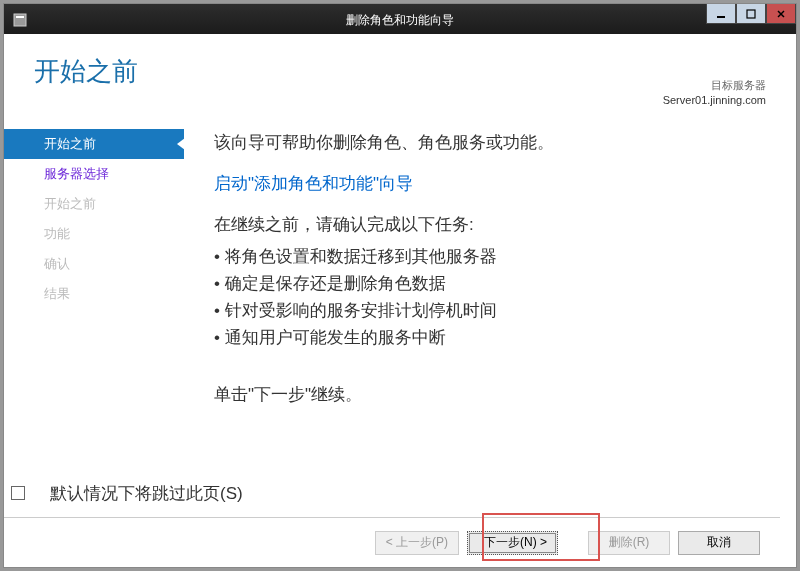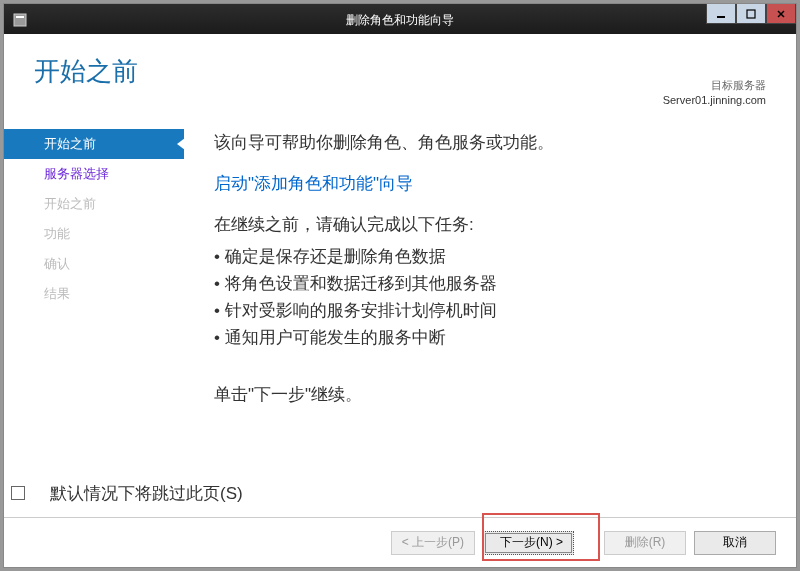--- a/index.html
+++ b/index.html
@@ -155,21 +155,21 @@
     .checkbox-box {
       width: 14px;
       height: 14px;
       border: 1px solid #666;
       background: #fff;
       cursor: pointer;
     }
     .footer {
       position: absolute;
       bottom: 0;
-      left: 0; right: 0;
+      left: 0; right: 16px;
       height: 50px;
       border-top: 1px solid #ccc;
       display: flex;
       align-items: center;
       justify-content: flex-end;
       padding: 0 20px;
       gap: 8px;
     }
     .wiz-btn {
       min-width: 82px;
@@ -252,22 +252,22 @@
         <div class="sidebar-item disabled"><span>功能</span></div>
         <div class="sidebar-item disabled"><span>确认</span></div>
         <div class="sidebar-item disabled"><span>结果</span></div>
       </div>
 
       <div class="main-content">
         <div class="content-para">该向导可帮助你删除角色、角色服务或功能。</div>
         <div class="content-para"><span class="content-link">启动"添加角色和功能"向导</span></div>
         <div>在继续之前，请确认完成以下任务:</div>
         <div class="bullet-list">
+          <div class="bullet-item"><span>将角色设置和数据迁移到其他服务器</span></div>
           <div class="bullet-item"><span>确定是保存还是删除角色数据</span></div>
-          <div class="bullet-item"><span>将角色设置和数据迁移到其他服务器</span></div>
           <div class="bullet-item"><span>针对受影响的服务安排计划停机时间</span></div>
           <div class="bullet-item"><span>通知用户可能发生的服务中断</span></div>
         </div>
         <div class="content-para" style="margin-top:30px">单击"下一步"继续。</div>
 
         <div class="skip-checkbox-row">
           <div class="checkbox-box"></div>
           <span>默认情况下将跳过此页(S)</span>
         </div>
       </div>

